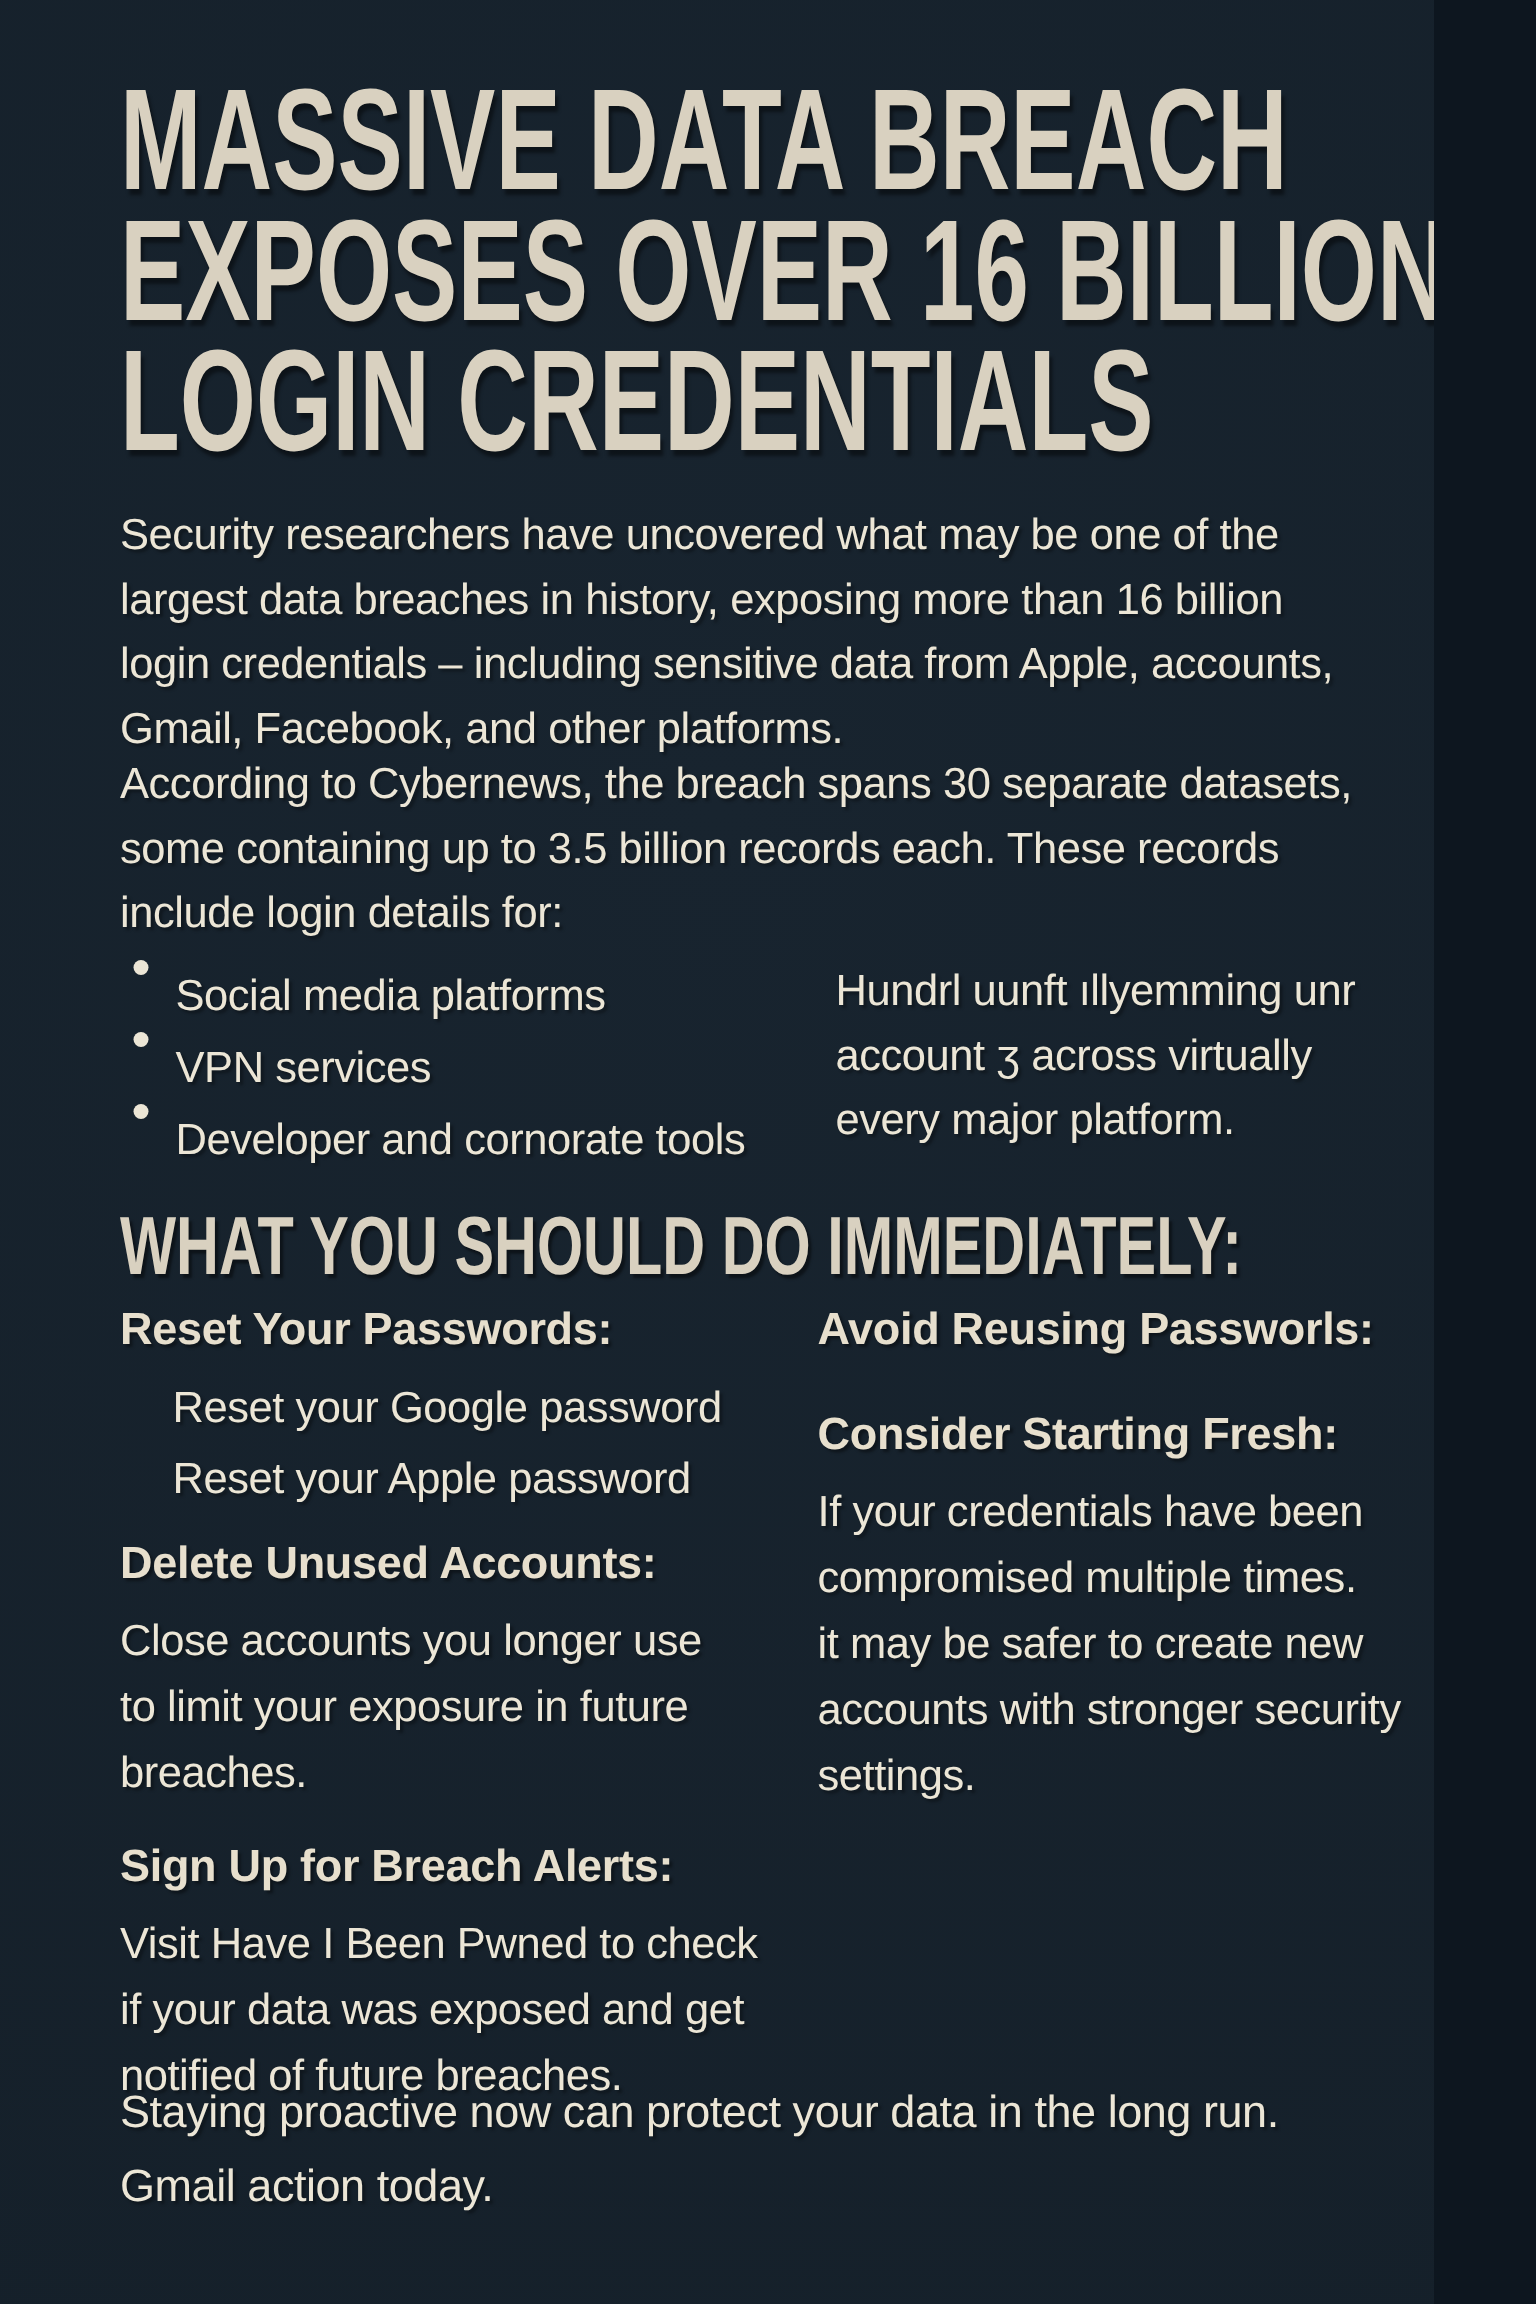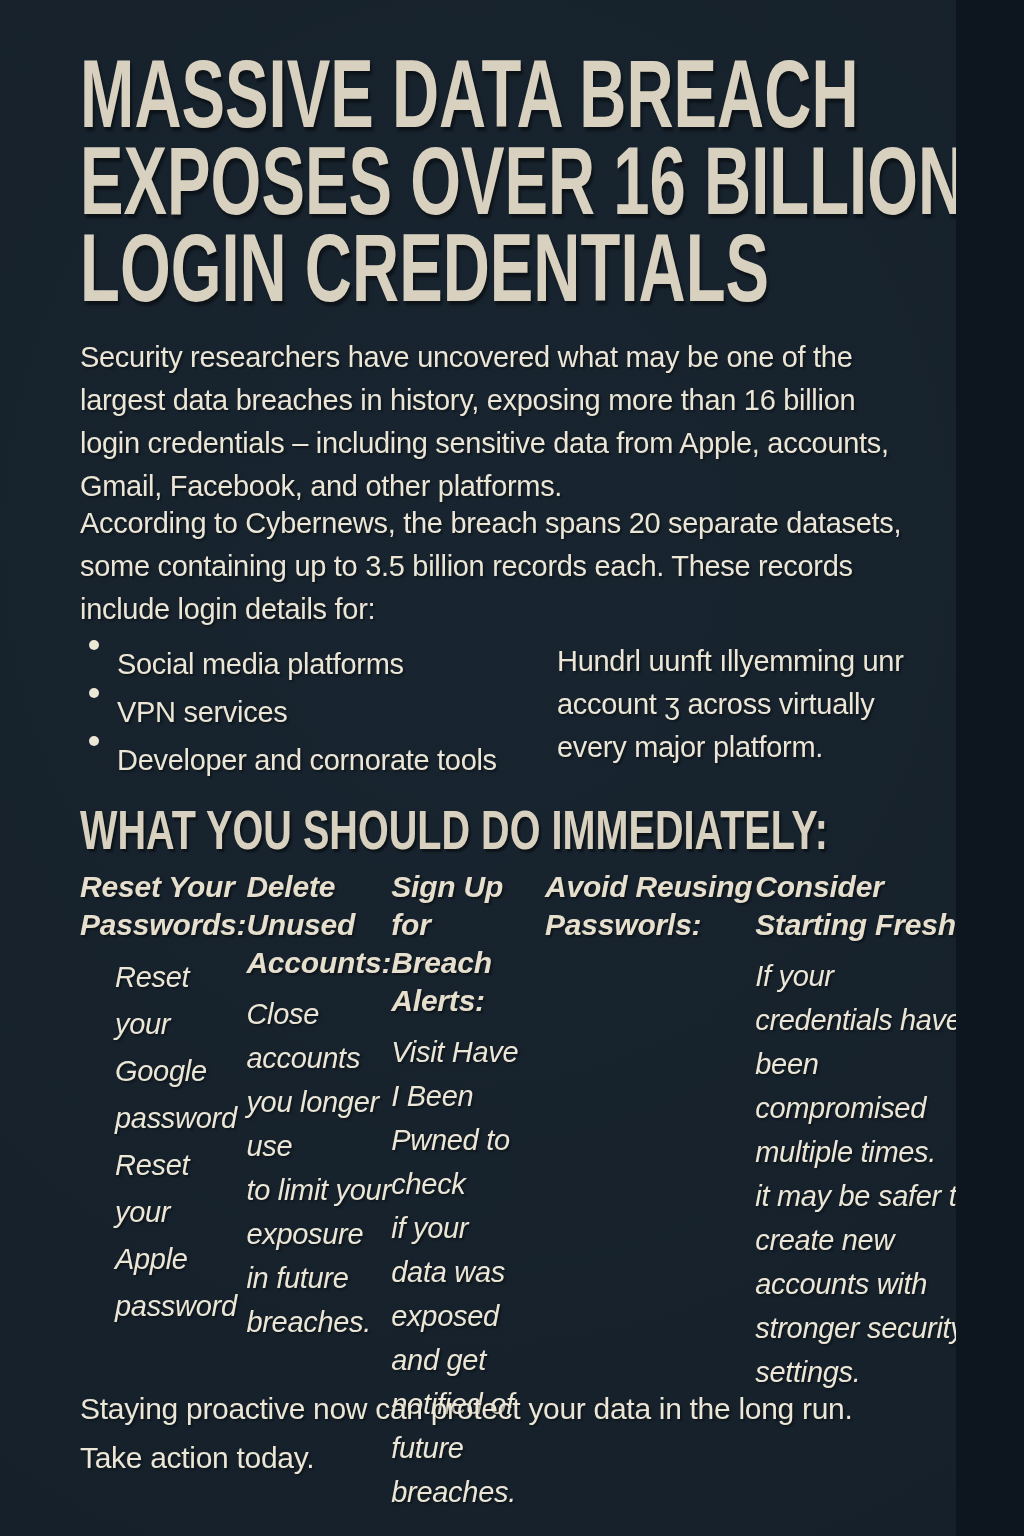--- a/index.html
+++ b/index.html
@@ -28,21 +28,21 @@
   .bullet{display:flex;align-items:flex-start;font-size:29px;line-height:48px;letter-spacing:-0.3px;text-shadow:2px 2px 2px rgba(0,0,0,.35);}
   .dot{flex:0 0 10px;width:10px;height:10px;border-radius:50%;background:var(--body,#ece6d6);margin:0 18px 0 9px;}
   .side-note{margin:0 0 0 17px;width:425px;white-space:pre-line;font-size:29px;line-height:43px;letter-spacing:-0.3px;text-shadow:2px 2px 2px rgba(0,0,0,.35);}
   .section-heading{
     position:absolute;left:80px;top:801px;margin:0;
     font-size:55px;line-height:58px;font-weight:700;white-space:pre;
     color:var(--head,#dcd4c3);transform:scaleX(0.72);transform-origin:0 0;
     text-shadow:3px 3px 2px rgba(0,0,0,.45);
   }
   .cols{position:absolute;left:80px;top:868px;width:900px;display:flex;gap:20px;}
-  .col{display:flex;flex-direction:row;font-style:italic;}
+  .col{display:flex;flex-direction:column;}
   .col-left{flex:0 0 445px;}
   .col-right{flex:0 0 430px;}
   .block{margin-bottom:22px;}
   .block-title{
     margin:0 0 10px;font-size:30px;line-height:38px;font-weight:700;
     letter-spacing:-0.2px;color:var(--subhead,#e7dfcd);
     text-shadow:2px 2px 2px rgba(0,0,0,.4);
   }
   .block-body{margin:0;white-space:pre-line;font-size:29px;line-height:44px;letter-spacing:-0.3px;text-shadow:2px 2px 2px rgba(0,0,0,.35);}
   .indent-line{padding-left:35px;font-size:29px;line-height:47px;letter-spacing:-0.3px;text-shadow:2px 2px 2px rgba(0,0,0,.35);}
@@ -56,21 +56,21 @@
 
   <h1 class="headline">MASSIVE DATA BREACH
 EXPOSES OVER 16 BILLION
 LOGIN CREDENTIALS</h1>
 
   <p class="para p1">Security researchers have uncovered what may be one of the
 largest data breaches in history, exposing more than 16 billion
 login credentials – including sensitive data from Apple, accounts,
 Gmail, Facebook, and other platforms.</p>
 
-  <p class="para p2">According to Cybernews, the breach spans 20 separate datasets,
+  <p class="para p2">According to Cybernews, the breach spans 30 separate datasets,
 some containing up to 3.5 billion records each. These records
 include login details for:</p>
 
   <div class="row">
     <ul class="bullets">
       <li class="bullet">
         <span class="dot"></span>
         <span>Social media platforms</span>
       </li>
       <li class="bullet">
@@ -121,15 +121,15 @@
 compromised multiple times.
 it may be safer to create new
 accounts with stronger security
 settings.</p>
       </div>
     </div>
 
   </div>
 
   <p class="footer">Staying proactive now can protect your data in the long run.
-Take action today.</p>
+Gmail action today.</p>
 
 </div>
 
 </body></html>

